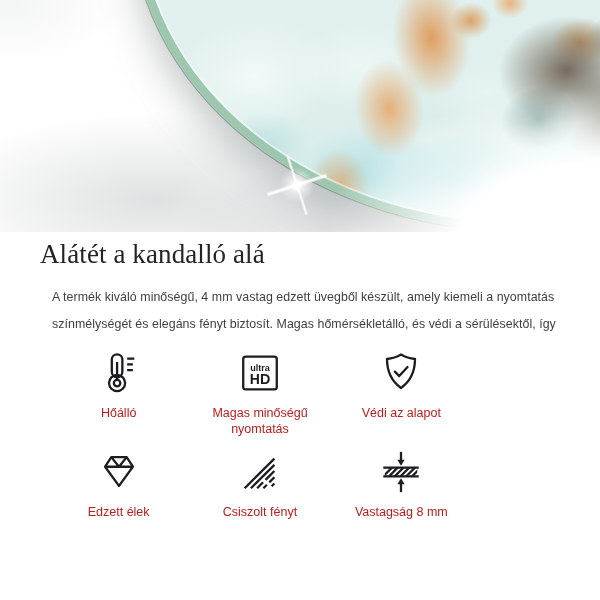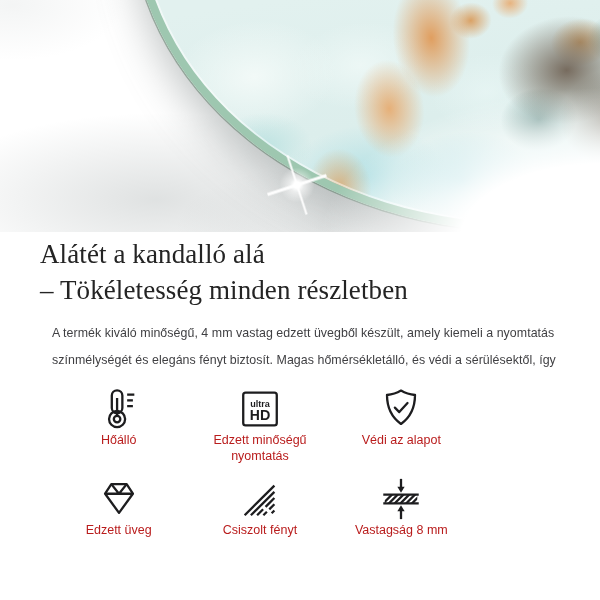--- a/index.html
+++ b/index.html
@@ -52,42 +52,41 @@
   
   .content{padding:2px 40px 0;}
   .title{margin:2px 0 12px;font-family:"Liberation Serif","DejaVu Serif",serif;
       font-weight:400;font-size:27px;line-height:36px;color:#242424;letter-spacing:.1px;}
   .title span{display:block;}
   .desc{margin:12px;font-size:12.4px;line-height:27px;color:#3f3f42;letter-spacing:.05px;}
   .desc span{display:block;white-space:nowrap;}
 
   
   .features{display:grid;grid-template-columns:repeat(3,1fr);row-gap:12px;margin:10px 8px 0;}
-  .feature{display:flex;flex-direction:column;align-items:center;}
+  .feature{display:flex;flex-direction:column;align-items:center;gap:9px;}
   .feature svg{display:block;}
   .feature .flabel{font-size:12.5px;color:#b91c1c;line-height:16px;text-align:center;}
   .icon-stroke{fill:none;stroke:#1d1d1f;stroke-width:2.4;}
 </style>
 </head>
 <body>
 
 <div class="page">
 
   <div class="hero">
     <div class="hero-tint"></div>
     <div class="glass-disc"></div>
     <div class="hero-fade"></div>
     <div class="sparkle"></div>
   </div>
 
   <div class="content">
 
     <h1 class="title">
       <span>Alátét a kandalló alá</span>
-      <span>– Tökéletesség minden részletben</span>
     </h1>
 
     <p class="desc">
       <span>A termék kiváló minőségű, 4 mm vastag edzett üvegből készült, amely kiemeli a nyomtatás</span>
       <span>színmélységét és elegáns fényt biztosít. Magas hőmérsékletálló, és védi a sérülésektől, így</span>
     </p>
 
     <div class="features">
 
       <div class="feature">
@@ -102,37 +101,37 @@
         </svg>
         <div class="flabel">Hőálló</div>
       </div>
 
       <div class="feature">
         <svg width="46" height="46" viewBox="0 0 48 48">
           <rect class="icon-stroke" x="6.5" y="7" width="35" height="34" rx="2.5" stroke-width="2.8"></rect>
           <text x="24" y="21.5" text-anchor="middle" font-size="9.5" font-weight="600" fill="#1d1d1f" font-family="Liberation Sans, sans-serif">ultra</text>
           <text x="24" y="35.5" text-anchor="middle" font-size="15" font-weight="700" fill="#1d1d1f" font-family="Liberation Sans, sans-serif">HD</text>
         </svg>
-        <div class="flabel">Edzett minőségű nyomtatás</div>
+        <div class="flabel">Magas minőségű nyomtatás</div>
       </div>
 
       <div class="feature">
         <svg width="46" height="46" viewBox="0 0 48 48">
           <path class="icon-stroke" stroke-linejoin="round" d="M24 4.8 C28.6 7.6 33.4 9 38.6 9.4 C38.6 21.5 35.2 31.6 24 39.6 C12.8 31.6 9.4 21.5 9.4 9.4 C14.6 9 19.4 7.6 24 4.8 Z"></path>
           <path class="icon-stroke" stroke-linecap="round" stroke-linejoin="round" d="M17.6 22.6 L22.2 27.2 L30.8 17.8"></path>
         </svg>
         <div class="flabel">Védi az alapot</div>
       </div>
 
       <div class="feature">
         <svg width="46" height="46" viewBox="0 0 48 48">
           <path class="icon-stroke" stroke-linejoin="round" d="M9.5 18.5 L16 8.5 L32 8.5 L38.5 18.5 L24 38.5 Z"></path>
           <path class="icon-stroke" stroke-linejoin="round" d="M9.5 18.5 L38.5 18.5 M16 8.5 L24 18.5 L32 8.5"></path>
         </svg>
-        <div class="flabel">Edzett üveg</div>
+        <div class="flabel">Edzett élek</div>
       </div>
 
       <div class="feature">
         <svg width="46" height="46" viewBox="0 0 48 48">
           <path class="icon-stroke" stroke-width="3.6" d="M8 41 L39 10"></path>
           <path class="icon-stroke" stroke-width="3.6" d="M14.5 41 L39 16.5"></path>
           <path class="icon-stroke" stroke-width="3.6" stroke-dasharray="13 3.6" d="M39 23 L21 41"></path>
           <path class="icon-stroke" stroke-width="3.6" stroke-dasharray="7.5 3.6" d="M39 29.5 L27.5 41"></path>
           <path class="icon-stroke" stroke-width="3.6" stroke-dasharray="4 3" d="M39 36 L34 41"></path>
         </svg>

